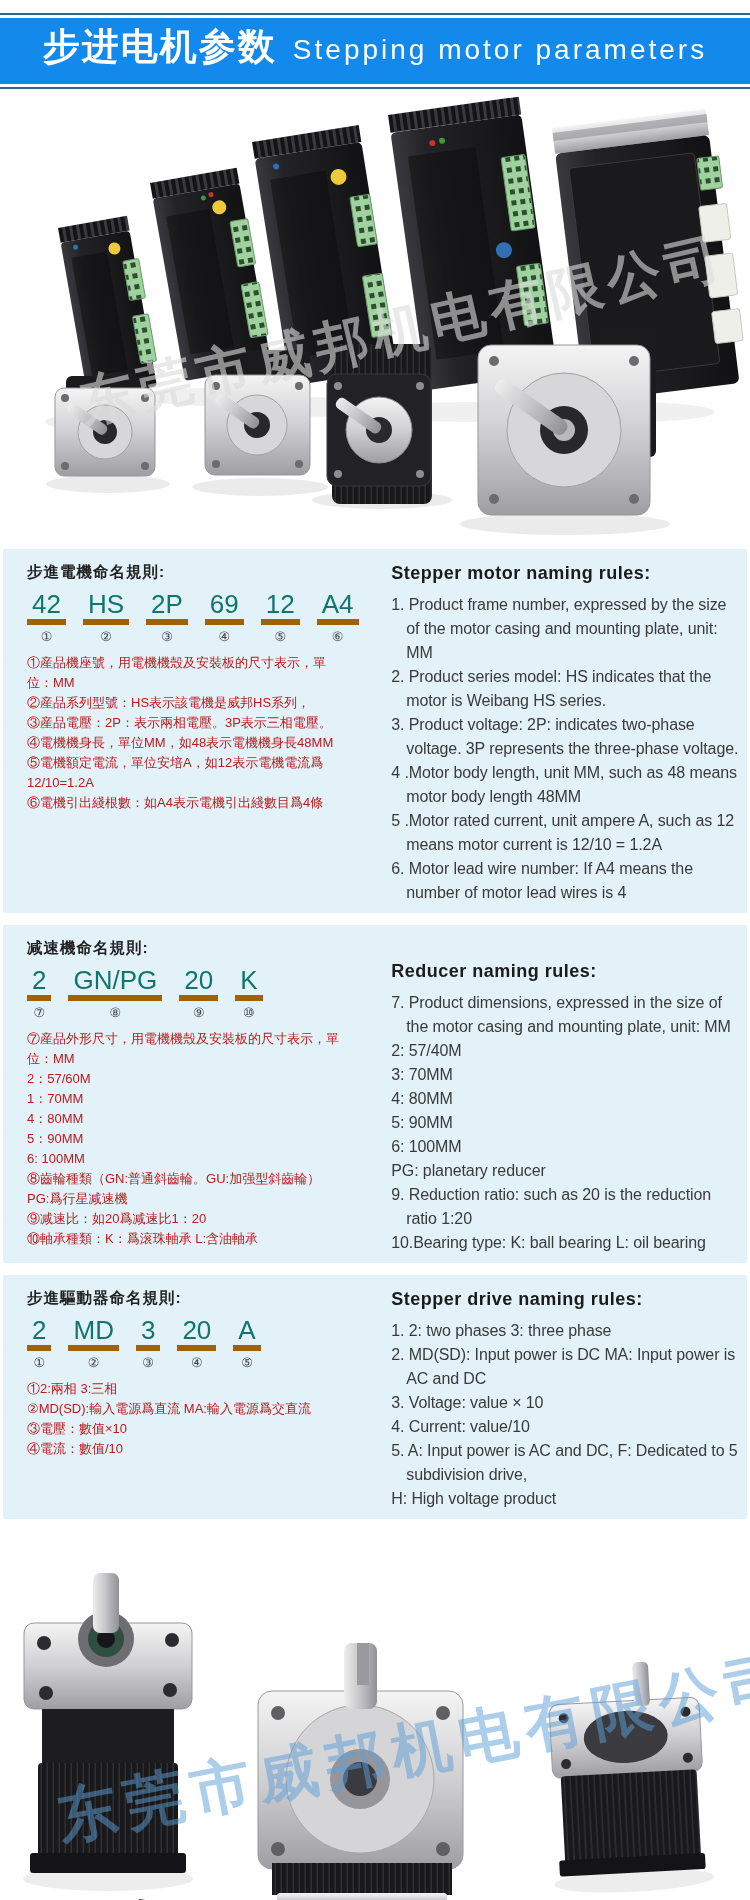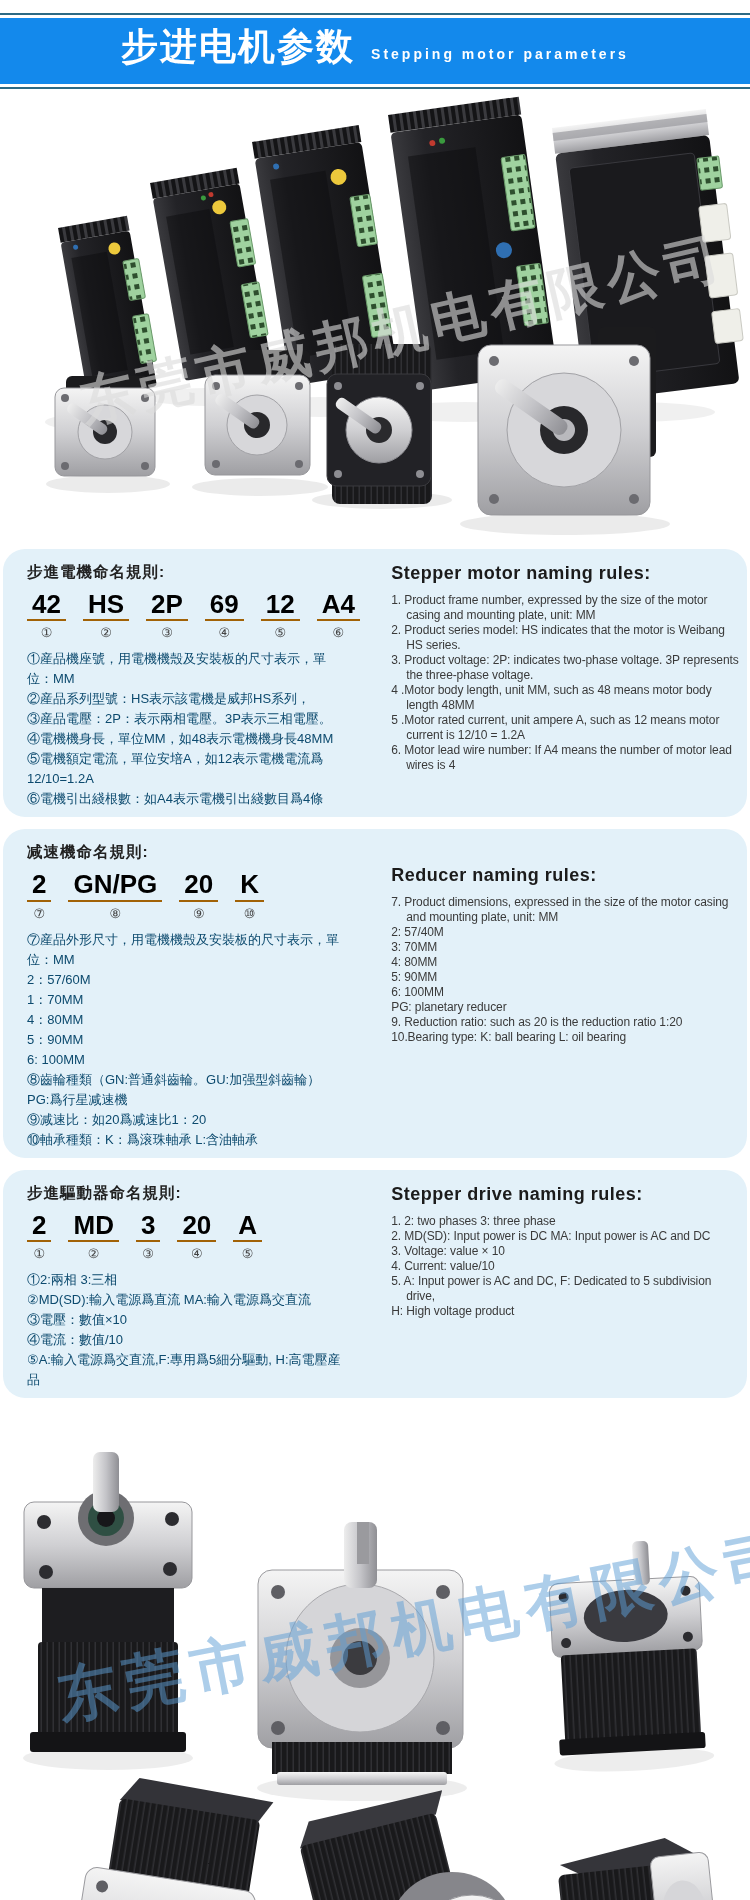--- a/index.html
+++ b/index.html
@@ -4,38 +4,38 @@
 <style>
   *{margin:0;padding:0;box-sizing:border-box}
   html,body{background:#fff}
   body{width:750px;font-family:"Liberation Sans",sans-serif;color:#333}
   .page{width:750px;overflow:hidden}
   .spacer-top{height:13px}
   .gap3{height:3px}
   .hr-line{height:2px;background:#2d6a85}
   .banner{height:66px;background:#1389ec;display:flex;align-items:baseline;justify-content:center;gap:16px;padding-top:10px}
   .banner .zh-t{color:#fff;font-size:37px;font-weight:bold;letter-spacing:2px;line-height:1}
-  .banner .en-t{color:#fff;font-size:14px;font-weight:bold;letter-spacing:3px;line-height:1}
+  .banner .en-t{color:#fff;font-size:28px;font-weight:normal;letter-spacing:3px;line-height:1}
   .photo{position:relative;background:#fff;font-family:"Liberation Sans",sans-serif}
   .photo svg{display:block}
-  .panel{display:flex;background:#e3f1f9;border-radius:22px;margin:0 3px 12px}
+  .panel{display:flex;background:#e3f1f9;border-radius:2px;margin:0 3px 12px}
   .panel1{min-height:192px}
   .panel2{min-height:252px}
   .panel3{min-height:178px}
   .col.zh{width:46%;padding:13px 2px 8px 24px}
   .col.en{width:54%;padding:14px 8px 8px 46px}
   .pad-en .col.en{padding-top:36px}
   .zh-title{font-size:15.5px;color:#222;margin-bottom:8px;letter-spacing:1px;font-weight:bold}
   .model-row{display:flex;margin-bottom:9px}
   .mp{display:flex;flex-direction:column;align-items:center;margin-right:17px}
-  .mp .code{font-size:26px;font-weight:bold;color:#000000;border-bottom:2px solid #a16207;padding:0 5px 1px;line-height:1.05}
+  .mp .code{font-size:26px;font-weight:normal;color:#0f766e;border-bottom:6px solid #a16207;padding:0 5px 1px;line-height:1.05}
   .mp .num{font-size:13px;color:#444;margin-top:4px}
-  .items .item{font-size:13px;line-height:20px;color:#0c4a6e}
+  .items .item{font-size:13px;line-height:20px;color:#b91c1c}
   .en-title{font-size:18px;color:#1b1b1b;margin-bottom:9px;letter-spacing:.5px;font-weight:bold}
-  .col.en .items .item{font-size:12px;line-height:15px;color:#3a3a3a;padding-left:15px;text-indent:-15px;letter-spacing:-.1px}
+  .col.en .items .item{font-size:16px;line-height:24px;color:#3a3a3a;padding-left:15px;text-indent:-15px;letter-spacing:-.1px}
   svg text{font-family:"Liberation Sans",sans-serif;font-weight:bold}
 </style>
 </head>
 <body>
 
 <div class="page">
 
   <div class="spacer-top"></div>
   <div class="hr-line"></div>
   <div class="gap3"></div>
@@ -349,21 +349,20 @@
             <span class="code">A</span>
             <span class="num">⑤</span>
           </span>
         </div>
       <div class="items">
 
       <p class="item">①2:兩相 3:三相</p>
           <p class="item">②MD(SD):輸入電源爲直流 MA:輸入電源爲交直流</p>
           <p class="item">③電壓：數值×10</p>
           <p class="item">④電流：數值/10</p>
-          <p class="item">⑤A:輸入電源爲交直流,F:專用爲5細分驅動, H:高電壓産品</p>
         </div>
     </div>
     <div class="col en">
       <h2 class="en-title">Stepper drive naming rules:</h2>
       <div class="items">
 
       <p class="item">1. 2: two phases 3: three phase</p>
           <p class="item">2. MD(SD): Input power is DC MA: Input power is AC and DC</p>
           <p class="item">3. Voltage: value × 10</p>
           <p class="item">4. Current: value/10</p>

